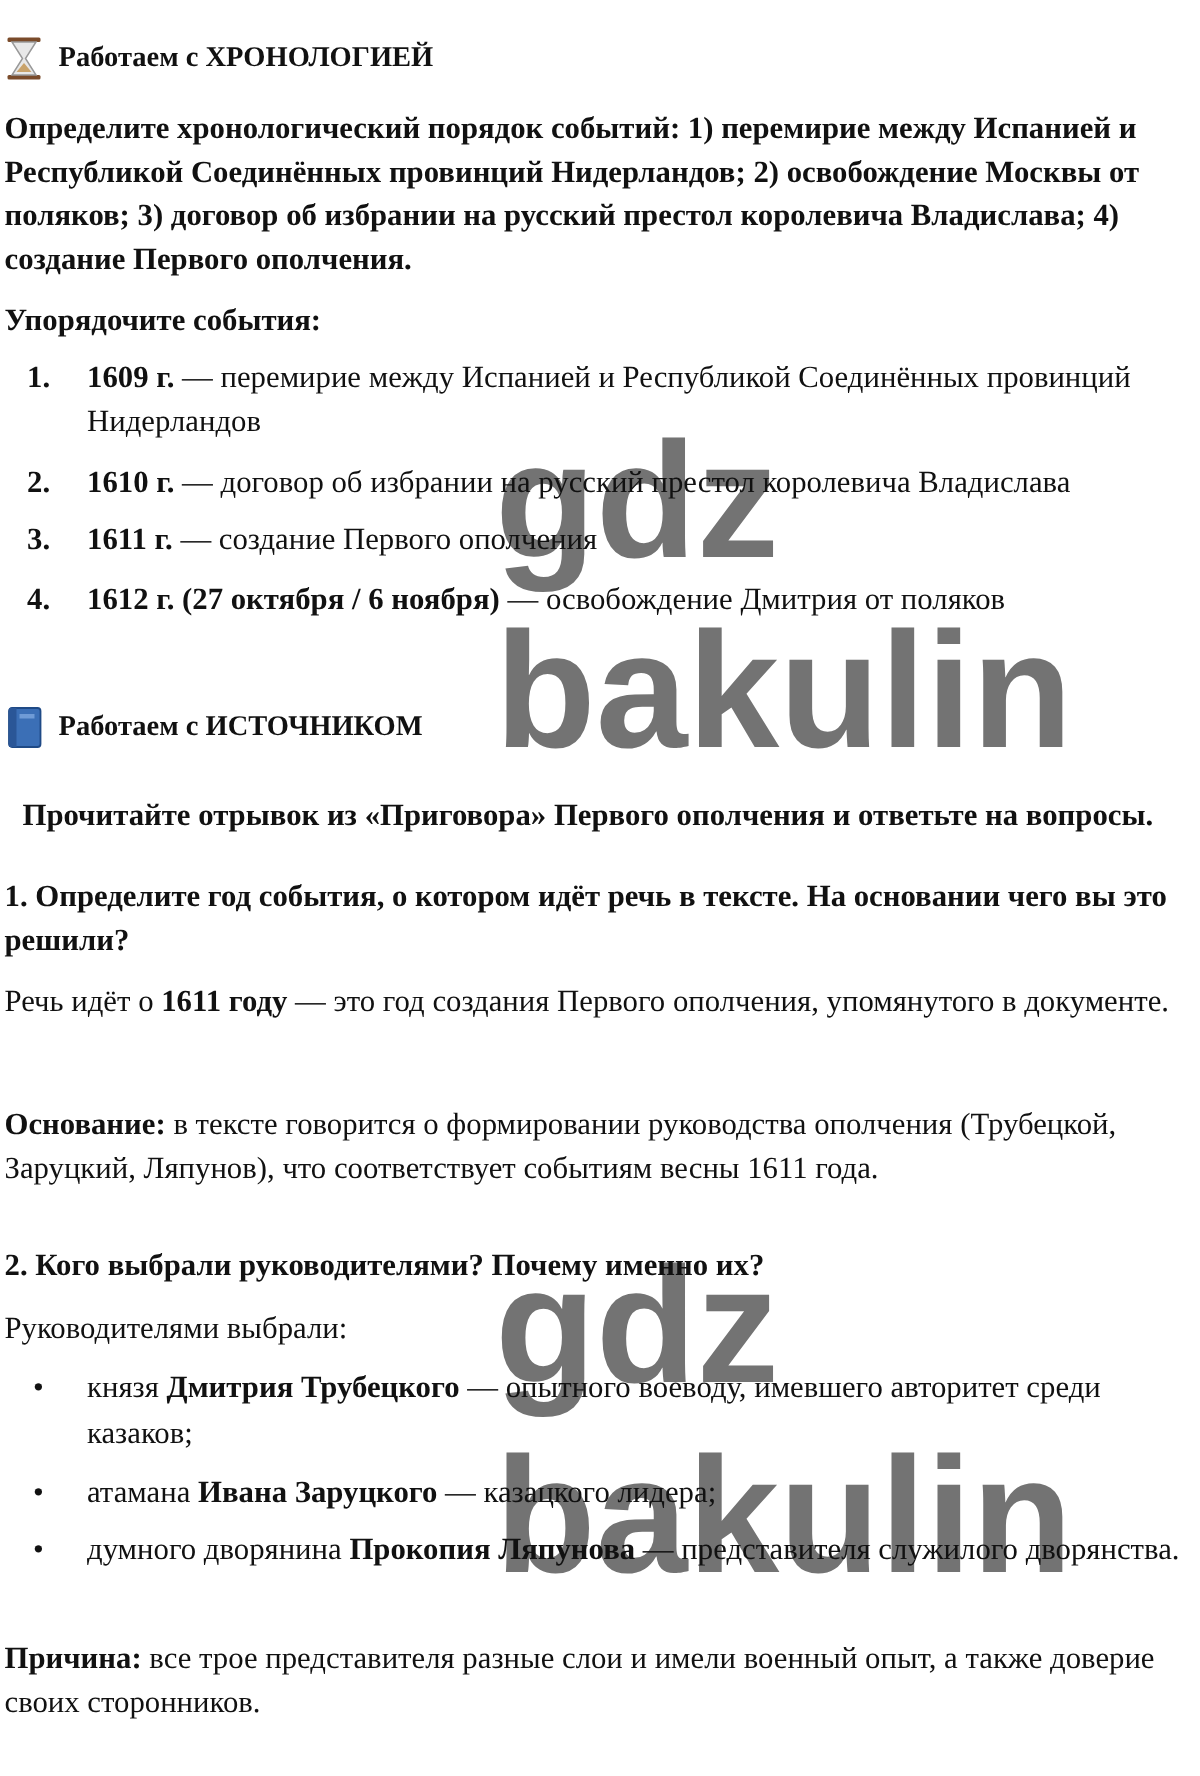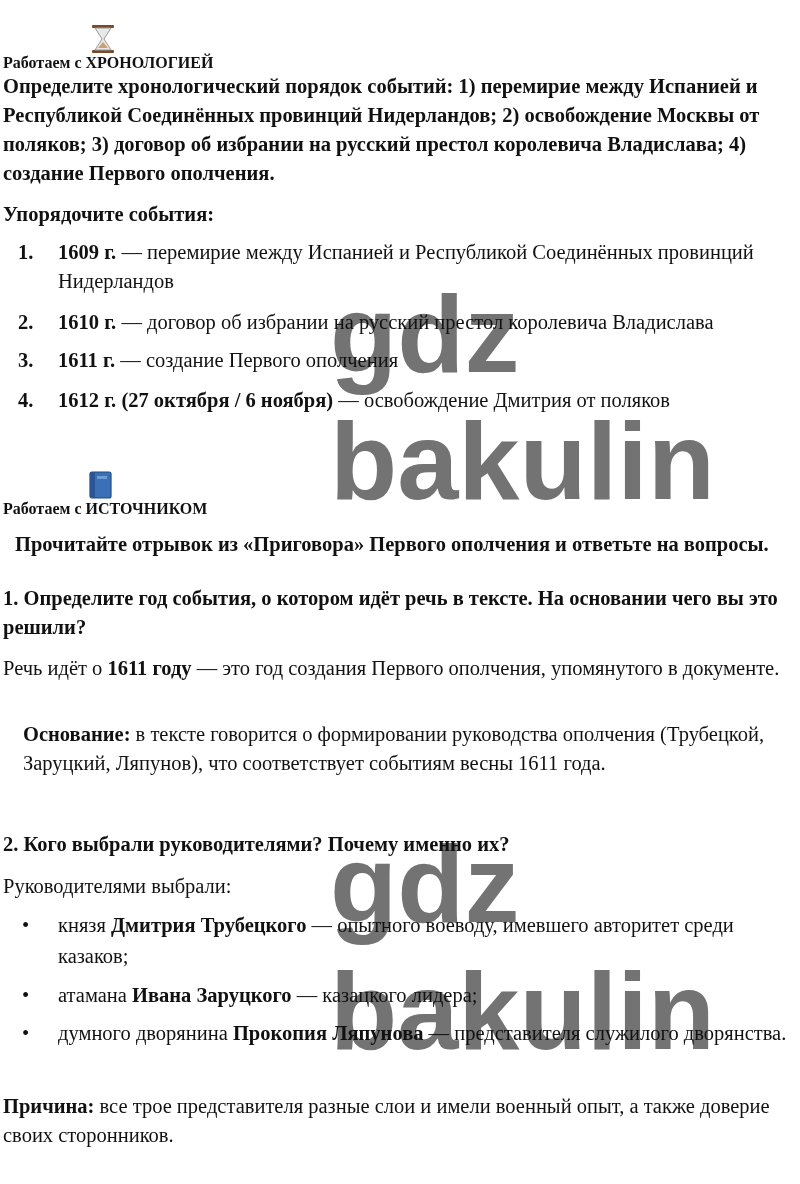--- a/index.html
+++ b/index.html
@@ -2,21 +2,21 @@
 <html><head>
 <meta charset="utf-8">
 <style>
   html, body { margin:0; padding:0; }
   body {
     width:800px; height:1184px; overflow:hidden; background:#ffffff; position:relative;
     font-family:"Liberation Serif","DejaVu Serif",serif; color:#111; font-size:20.5px;
   }
   .wm { position:absolute; color:#737373; font-family:"Liberation Sans",sans-serif; font-weight:bold; pointer-events:none; z-index:0; }
   .content { position:relative; z-index:1; padding:0 0 0 3px; }
-  .h { position:absolute; left:3px; display:flex; align-items:center; font-weight:bold; font-size:16px;flex-direction:column; }
+  .h { position:absolute; left:3px; display:flex; align-items:center; font-weight:bold; font-size:19px; }
   .h .ico { width:28px; height:30px; margin-right:8px; display:inline-block; }
   .p { position:absolute; left:3px; right:0; line-height:29px; }
   .b { font-weight:bold; }
   .li { position:absolute; left:18px; right:0; line-height:29px; }
   .li .num { position:absolute; left:0; top:0; font-weight:bold; width:40px; }
   .li .txt { margin-left:40px; display:block; }
   .bul { position:absolute; left:22px; right:0; line-height:31px; }
   .bul .dot { position:absolute; left:0; top:0; }
   .bul .txt { margin-left:36px; display:block; }
 </style>
@@ -67,21 +67,21 @@
         <rect x="3" y="2" width="5" height="26" fill="#2a5697"></rect>
         <rect x="10" y="6" width="10" height="3" fill="#6f9bd6"></rect>
       </svg>
     </span>
     <span>Работаем с ИСТОЧНИКОМ</span>
   </div>
 
   <div class="p b" style="top:530px;margin-left:12px;">Прочитайте отрывок из «Приговора» Первого ополчения и ответьте на вопросы.</div>
   <div class="p b" style="top:584px;">1. Определите год события, о котором идёт речь в тексте. На основании чего вы это решили?</div>
   <div class="p" style="top:654px;"><span>Речь идёт о </span><b>1611 году</b><span> — это год создания Первого ополчения, упомянутого в документе.</span></div>
-  <div class="p" style="top:720px;margin-left:20px;"><b>Основание:</b><span> в тексте говорится о формировании руководства ополчения (Трубецкой, Заруцкий, Ляпунов), что соответствует событиям весны 1611 года.</span></div>
+  <div class="p" style="top:736px;"><b>Основание:</b><span> в тексте говорится о формировании руководства ополчения (Трубецкой, Заруцкий, Ляпунов), что соответствует событиям весны 1611 года.</span></div>
 
   <div class="p b" style="top:830px;">2. Кого выбрали руководителями? Почему именно их?</div>
   <div class="p" style="top:872px;">Руководителями выбрали:</div>
 
   <div class="bul" style="top:910px;">
     <span class="dot">•</span>
     <span class="txt"><span>князя </span><b>Дмитрия Трубецкого</b><span> — опытного воеводу, имевшего авторитет среди казаков;</span></span>
   </div>
   <div class="bul" style="top:980px;">
     <span class="dot">•</span>

